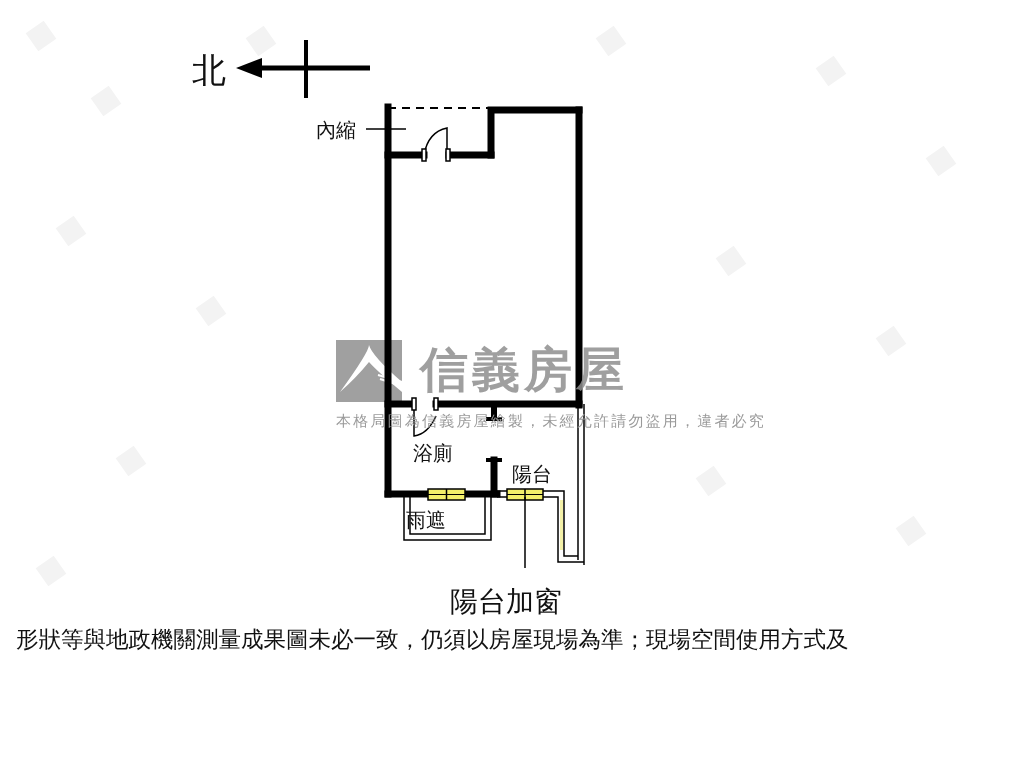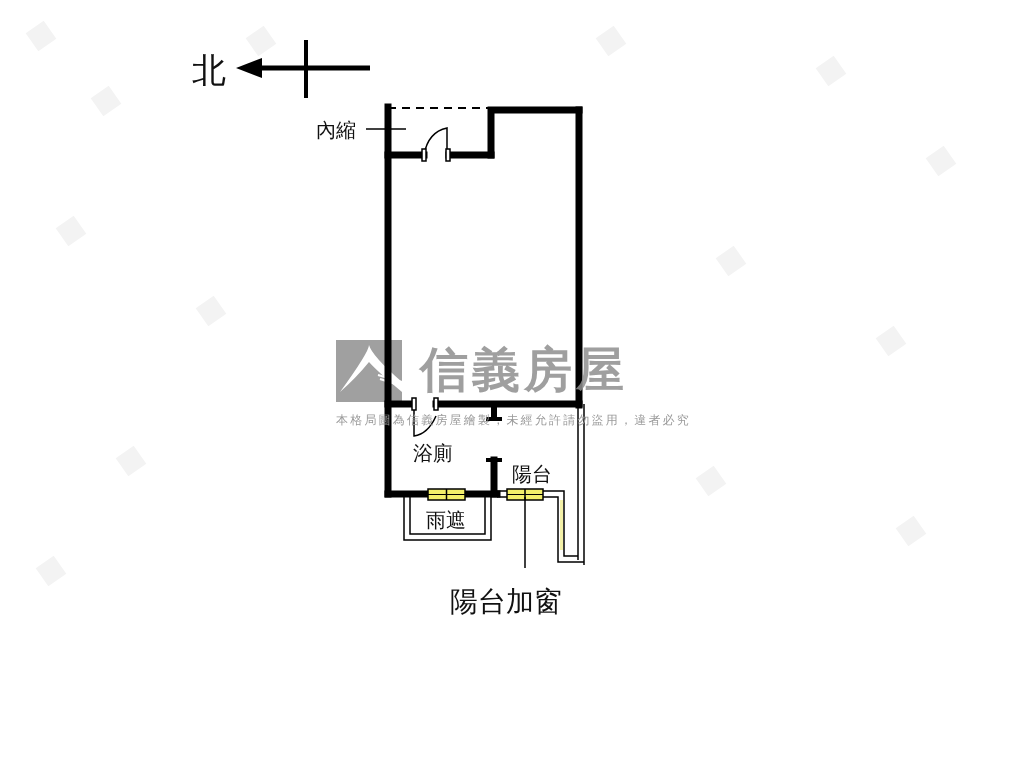--- a/index.html
+++ b/index.html
@@ -3,21 +3,21 @@
 <meta charset="utf-8">
 <style>
   html, body { margin:0; padding:0; background:#ffffff; }
   body { width:1024px; height:768px; position:relative; overflow:hidden;
          font-family: "DejaVu Serif", "Liberation Serif", serif; color:#000; }
   #plan { position:absolute; left:0; top:0; width:1024px; height:768px; }
   .label { position:absolute; font-family:"DejaVu Serif","Liberation Serif",serif; color:#111; white-space:nowrap; }
   .wm-big { position:absolute; left:420px; top:338px; font-family:"DejaVu Sans","Liberation Sans",sans-serif;
             font-size:48px; color:#8f8f8f; opacity:0.85; letter-spacing:4px; white-space:nowrap;font-weight:bold; }
   .wm-small { position:absolute; left:336px; top:412px; font-family:Liberation Mono, monospace;
-            font-size:12px; color:#9a9a9a; letter-spacing:2.2px; white-space:nowrap; }
+            font-size:15px; color:#9a9a9a; letter-spacing:2.2px; white-space:nowrap; }
   .disclaimer { position:absolute; left:16px; top:624px; width:1000px; font-size:22.5px; line-height:31px;
                 font-family:"DejaVu Serif","Liberation Serif",serif; color:#111; }
   .disclaimer div { white-space:nowrap; }
 </style>
 </head>
 <body>
 
 <svg id="plan" viewBox="0 0 1024 768" xmlns="http://www.w3.org/2000/svg">
 
   <g fill="#f3f3f3">
@@ -119,17 +119,18 @@
   <line x1="525" y1="497" x2="525" y2="568" stroke="#000" stroke-width="1.5"></line>
 </svg>
 
 <div class="wm-big">信義房屋</div>
 <div class="wm-small">本格局圖為信義房屋繪製，未經允許請勿盜用，違者必究</div>
 
 <div class="label" style="left:192px; top:48px; font-size:34px;">北</div>
 <div class="label" style="left:316px; top:117px; font-size:20px;">內縮</div>
 <div class="label" style="left:413px; top:440px; font-size:20px;">浴廁</div>
 <div class="label" style="left:512px; top:461px; font-size:20px;">陽台</div>
-<div class="label" style="left:426px; top:507px; font-size:20px;">雨遮</div>
+<div class="label" style="left:406px; top:507px; font-size:20px;">雨遮</div>
 <div class="label" style="left:450px; top:583px; font-size:28px;">陽台加窗</div>
 
 <div class="disclaimer">
+  <div>形狀等與地政機關測量成果圖未必一致，仍須以房屋現場為準；現場空間使用方式及</div>
 </div>
 
 </body></html>

